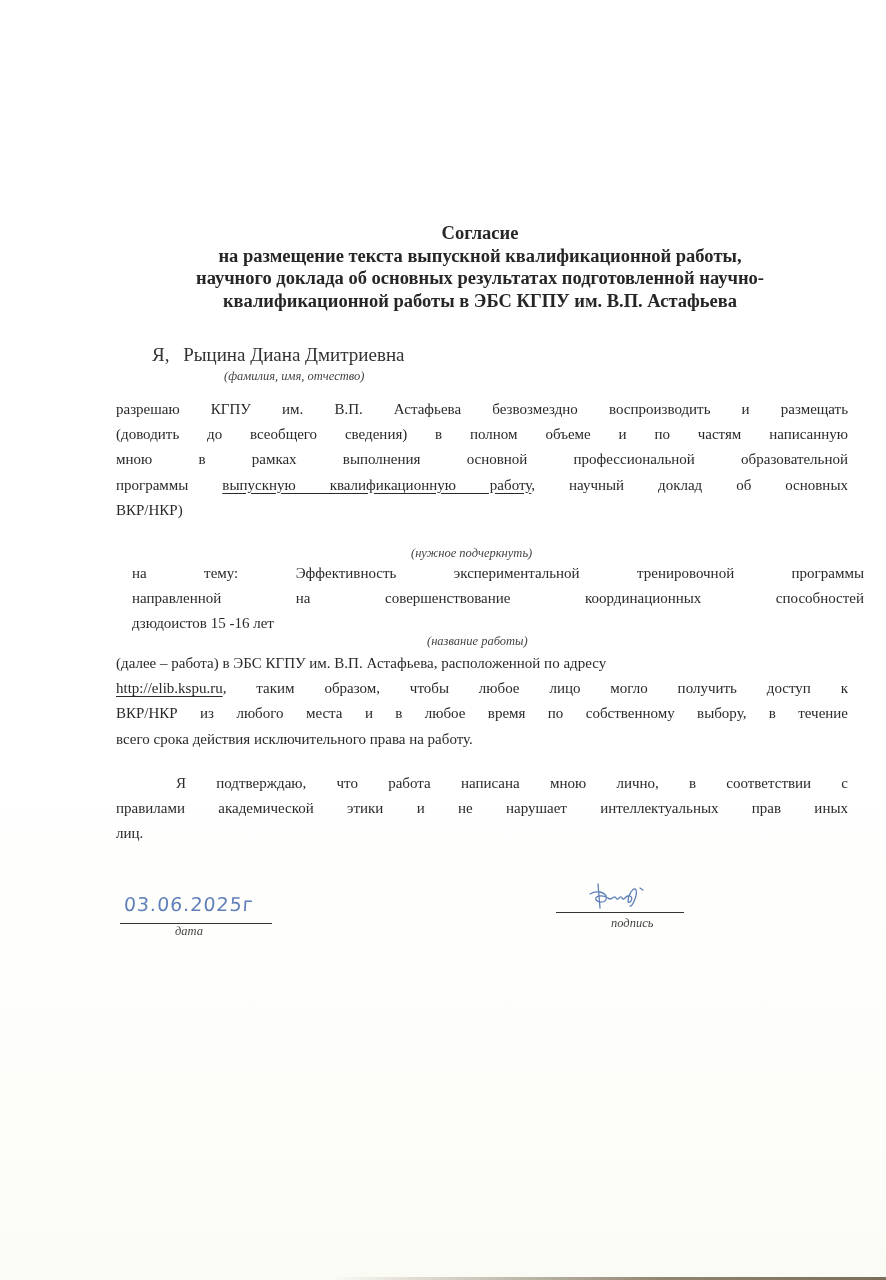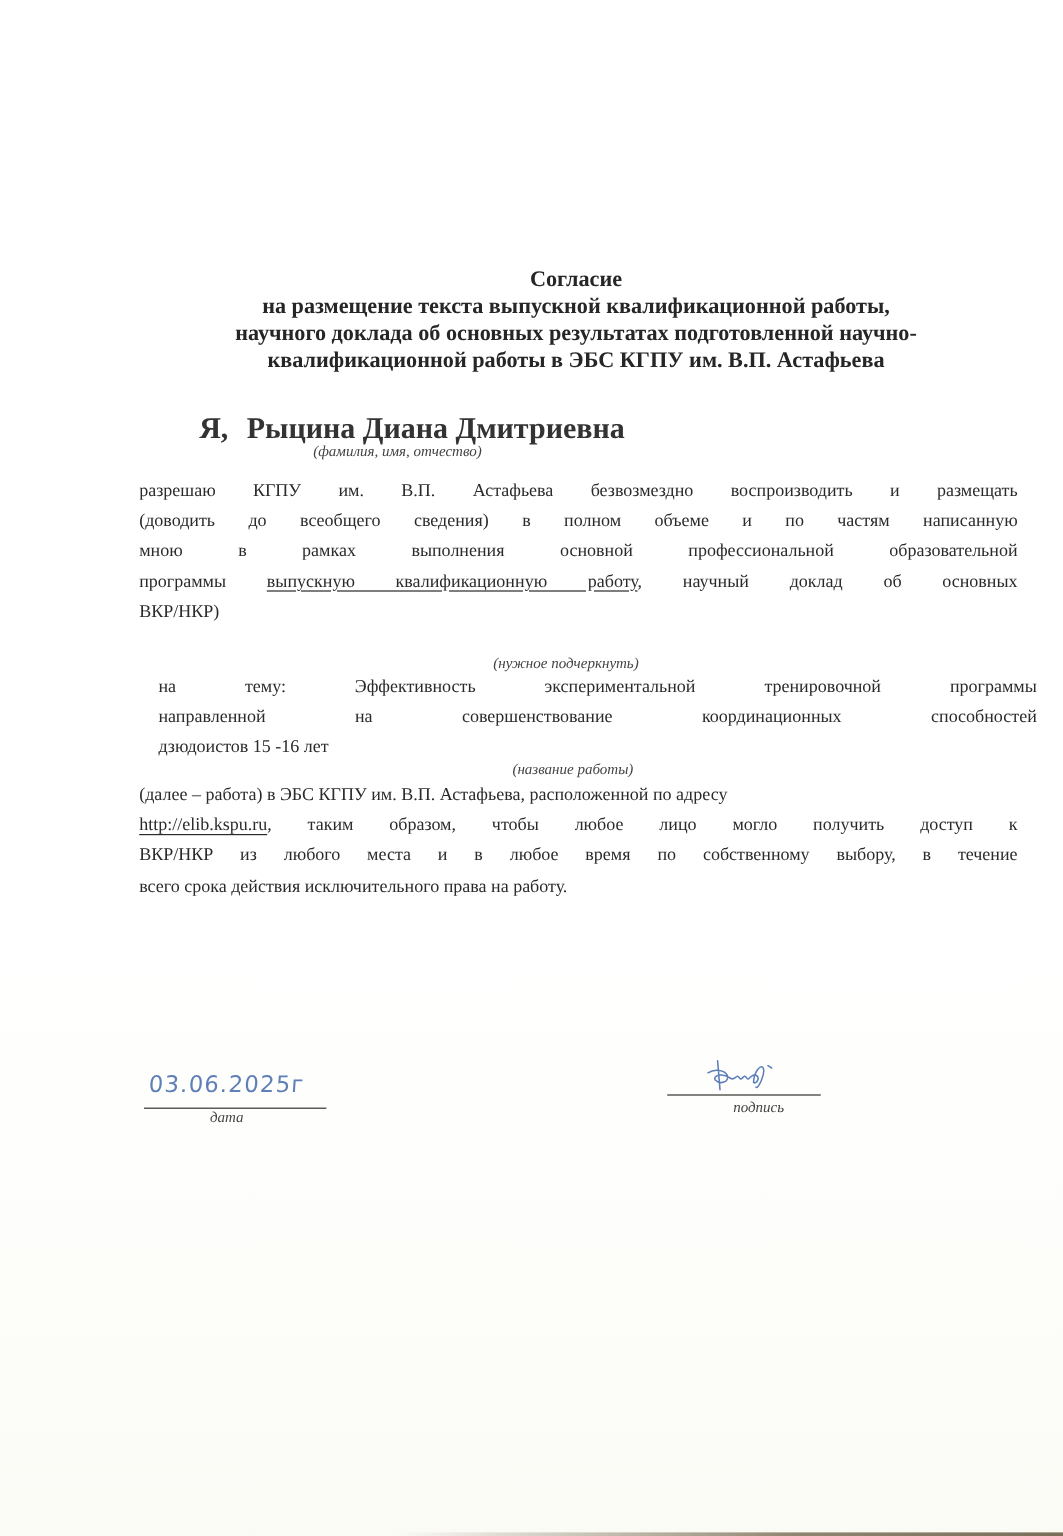--- a/index.html
+++ b/index.html
@@ -18,22 +18,22 @@
       position: absolute; left: 330px; right: 0; bottom: 0; height: 3px;
       background: linear-gradient(90deg, rgba(160,150,130,0) 0%, #8f8570 60%, #7a6e58 100%);
     }
     .title-block {
       position: absolute; left: 110px; width: 740px; top: 222px;
       text-align: center; font-weight: bold; font-size: 18.5px; line-height: 22.5px;
       color: #262626;
     }
     .title-block div { white-space: nowrap; }
     .name-line {
-      position: absolute; left: 166px; top: 344px;
-      font-size: 25px; color: #333; font-weight: bold;
+      position: absolute; left: 152px; top: 344px;
+      font-size: 19px; color: #333;
     }
     .name-line .ya { margin-right: 9px; }
     .caption {
       position: absolute; font-style: italic; font-size: 12.5px; color: #444;
       white-space: nowrap;
     }
     .para {
       position: absolute; left: 116px; width: 732px;
       font-size: 15px; line-height: 25.2px; text-align: justify;
       color: #2a2a2a;
@@ -66,21 +66,21 @@
     <div>Согласие</div>
     <div>на размещение текста выпускной квалификационной работы,</div>
     <div>научного доклада об основных результатах подготовленной научно-</div>
     <div>квалификационной работы в ЭБС КГПУ им. В.П. Астафьева</div>
   </div>
 
   <div class="name-line">
     <span class="ya">Я,</span>
     <span>Рыцина Диана Дмитриевна</span>
   </div>
-  <div class="caption" style="left:224px; top:369px;margin-left:37px;">(фамилия, имя, отчество)</div>
+  <div class="caption" style="left:224px; top:369px;">(фамилия, имя, отчество)</div>
 
   <div class="para" style="top:397px;">
     <span class="line">разрешаю КГПУ им. В.П. Астафьева безвозмездно воспроизводить и размещать</span>
     <span class="line">(доводить до всеобщего сведения) в полном объеме и по частям написанную</span>
     <span class="line">мною в рамках выполнения основной профессиональной образовательной</span>
     <span class="line"><span>программы </span><span class="u">выпускную квалификационную работу</span><span>, научный доклад об основных</span></span>
     <span class="line last">ВКР/НКР)</span>
   </div>
   <div class="caption" style="left:411px; top:546px;">(нужное подчеркнуть)</div>
 
@@ -91,20 +91,25 @@
   </div>
   <div class="caption" style="left:427px; top:634px;">(название работы)</div>
 
   <div class="para" style="top:651px;">
     <span class="line last">(далее – работа) в ЭБС КГПУ им. В.П. Астафьева, расположенной по адресу</span>
     <span class="line"><span class="u">http://elib.kspu.ru</span><span>, таким образом, чтобы любое лицо могло получить доступ к</span></span>
     <span class="line">ВКР/НКР из любого места и в любое время по собственному выбору, в течение</span>
     <span class="line last">всего срока действия исключительного права на работу.</span>
   </div>
 
+  <div class="para" style="top:771px;">
+    <span class="line indent">Я подтверждаю, что работа написана мною лично, в соответствии с</span>
+    <span class="line">правилами академической этики и не нарушает интеллектуальных прав иных</span>
+    <span class="line last">лиц.</span>
+  </div>
 
   <div class="date-field">
     <span class="date-hand">03.06.2025г</span>
   </div>
   <div class="caption" style="left:175px; top:924px;text-align:center;">дата</div>
 
   <div class="sign-field">
     <svg class="sign-svg" width="70" height="32" viewBox="0 0 70 32">
       <path d="M12 4 L14 28 M4 14 C10 10, 18 12, 20 16 C22 22, 14 24, 10 20 C8 16, 16 14, 22 18 C26 22, 28 14, 30 18 C32 22, 34 14, 36 18 C38 22, 40 14, 44 16 C48 18, 44 24, 42 22 C42 14, 48 6, 50 10 C52 14, 46 28, 44 26 M54 8 L57 10" fill="none" stroke="#5f7fb8" stroke-width="1.3" stroke-linecap="round"></path>
     </svg>

